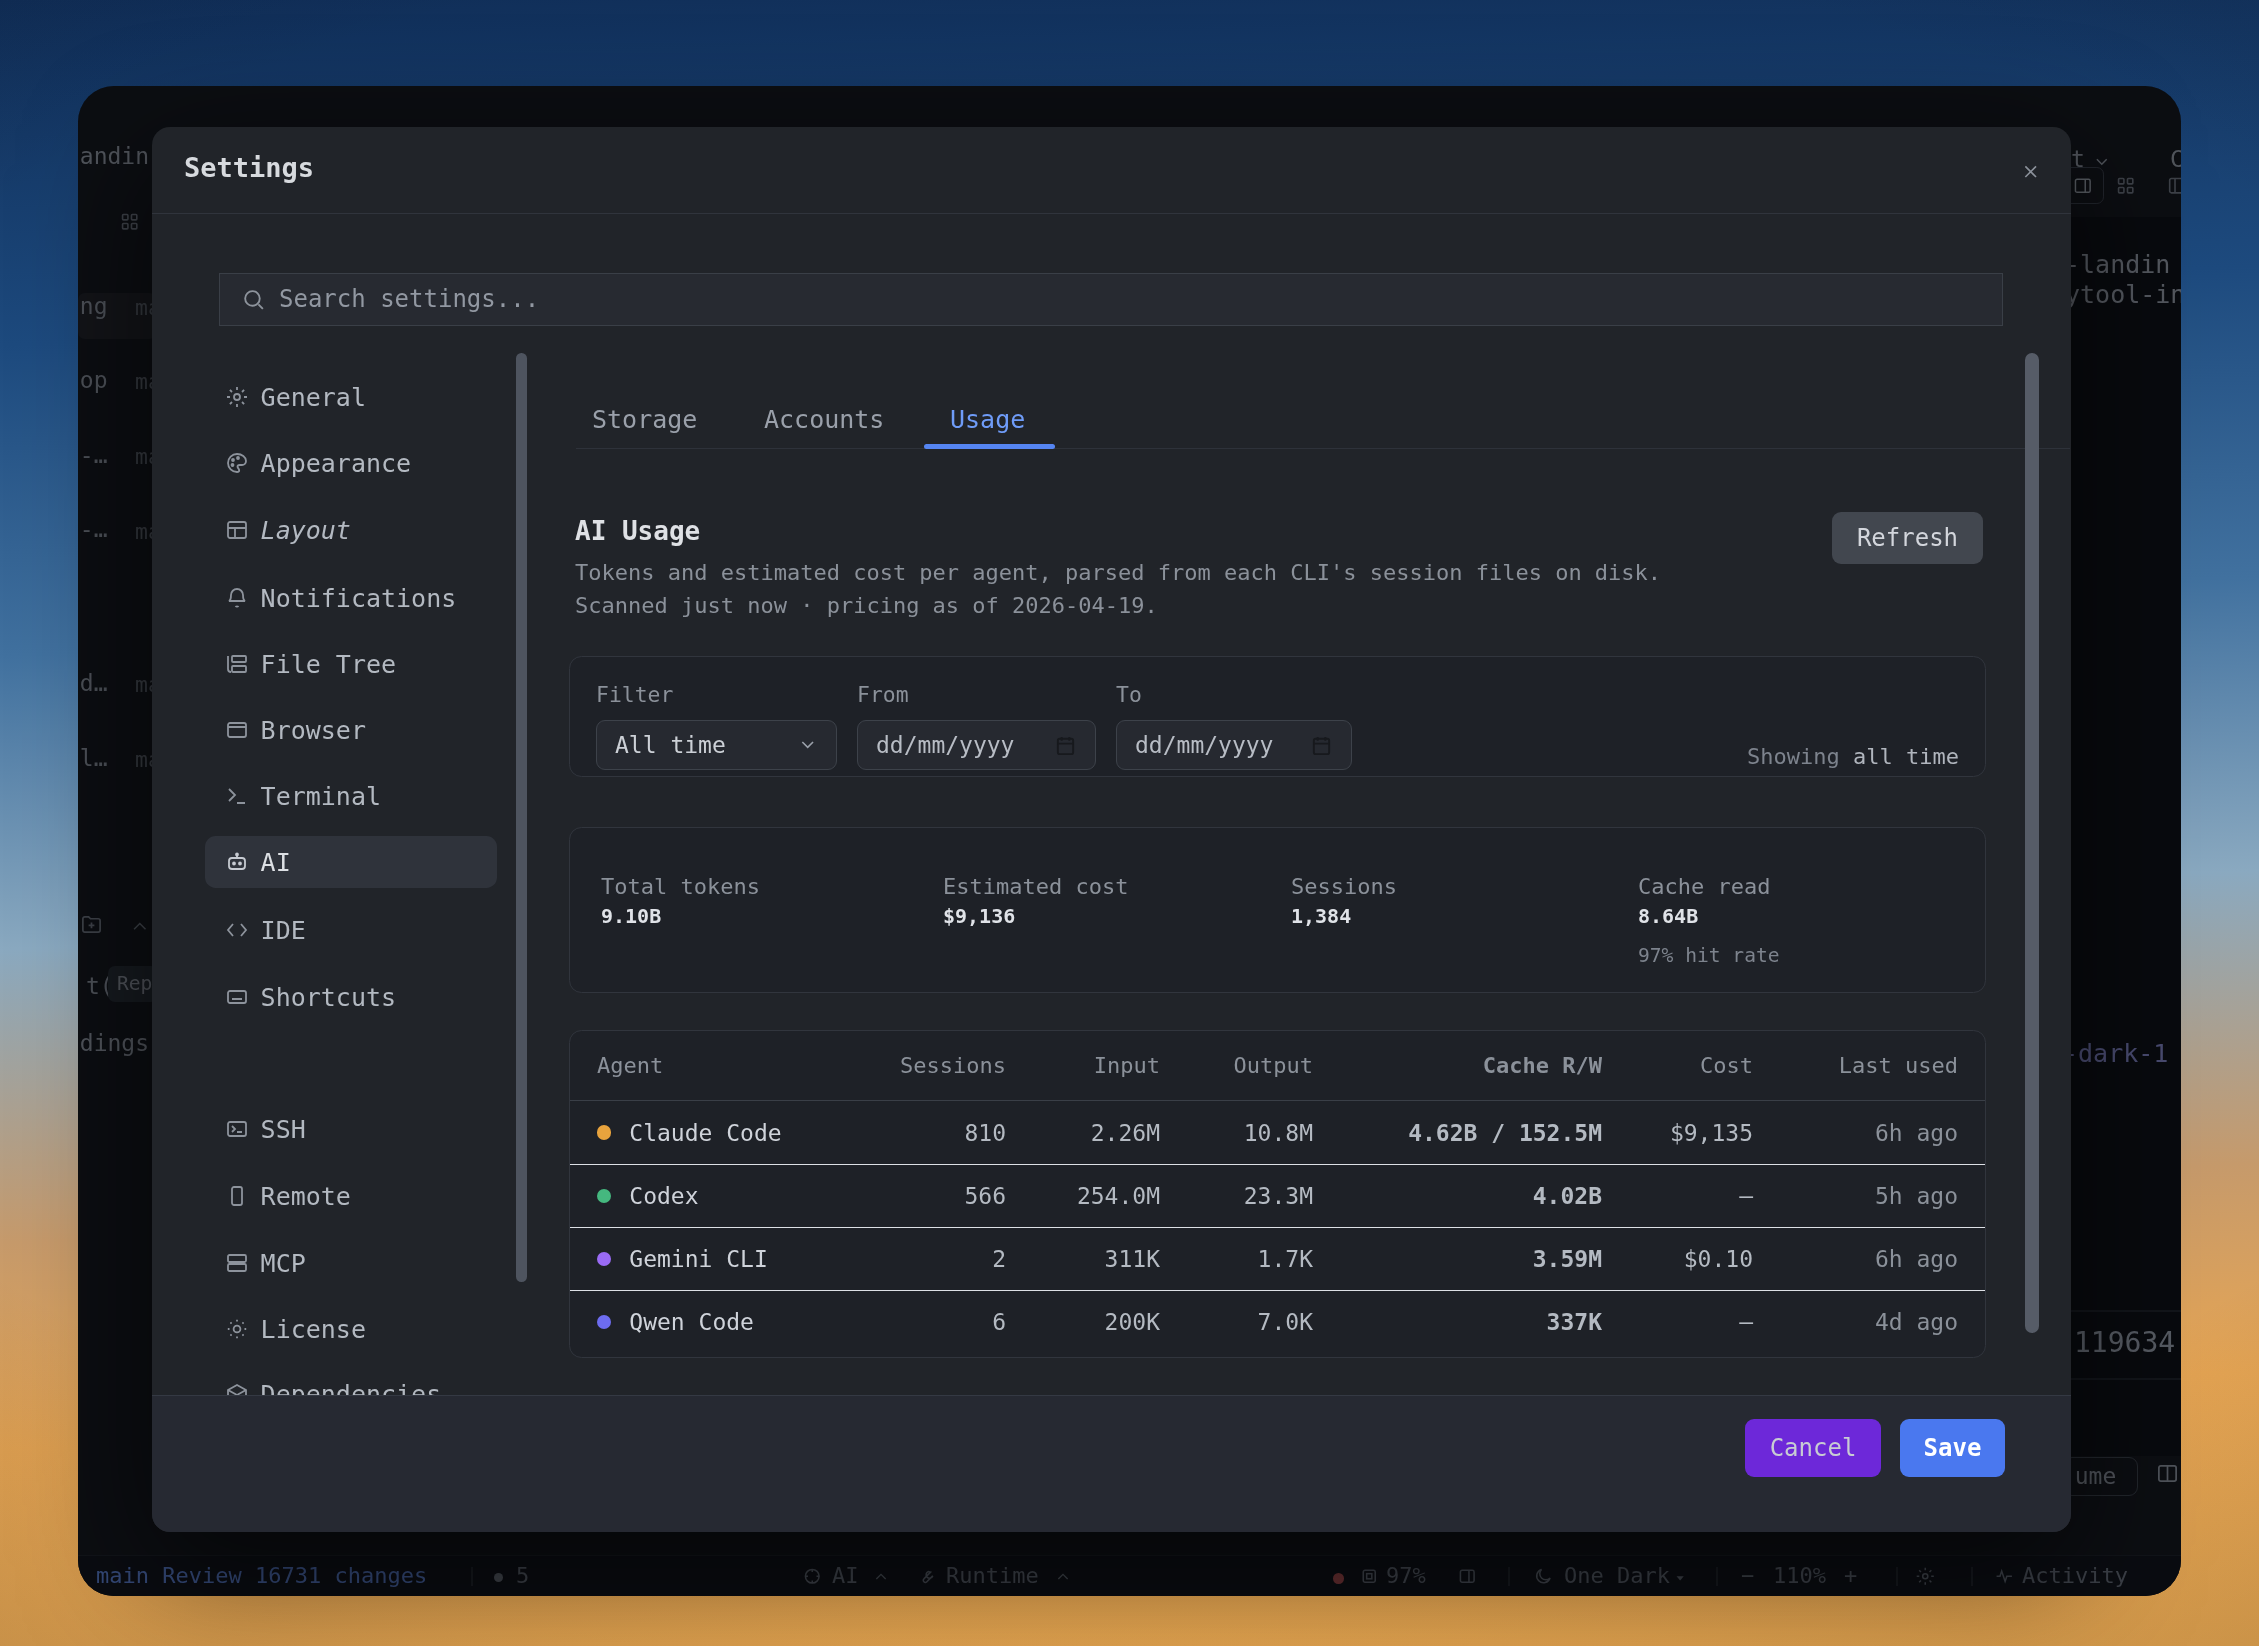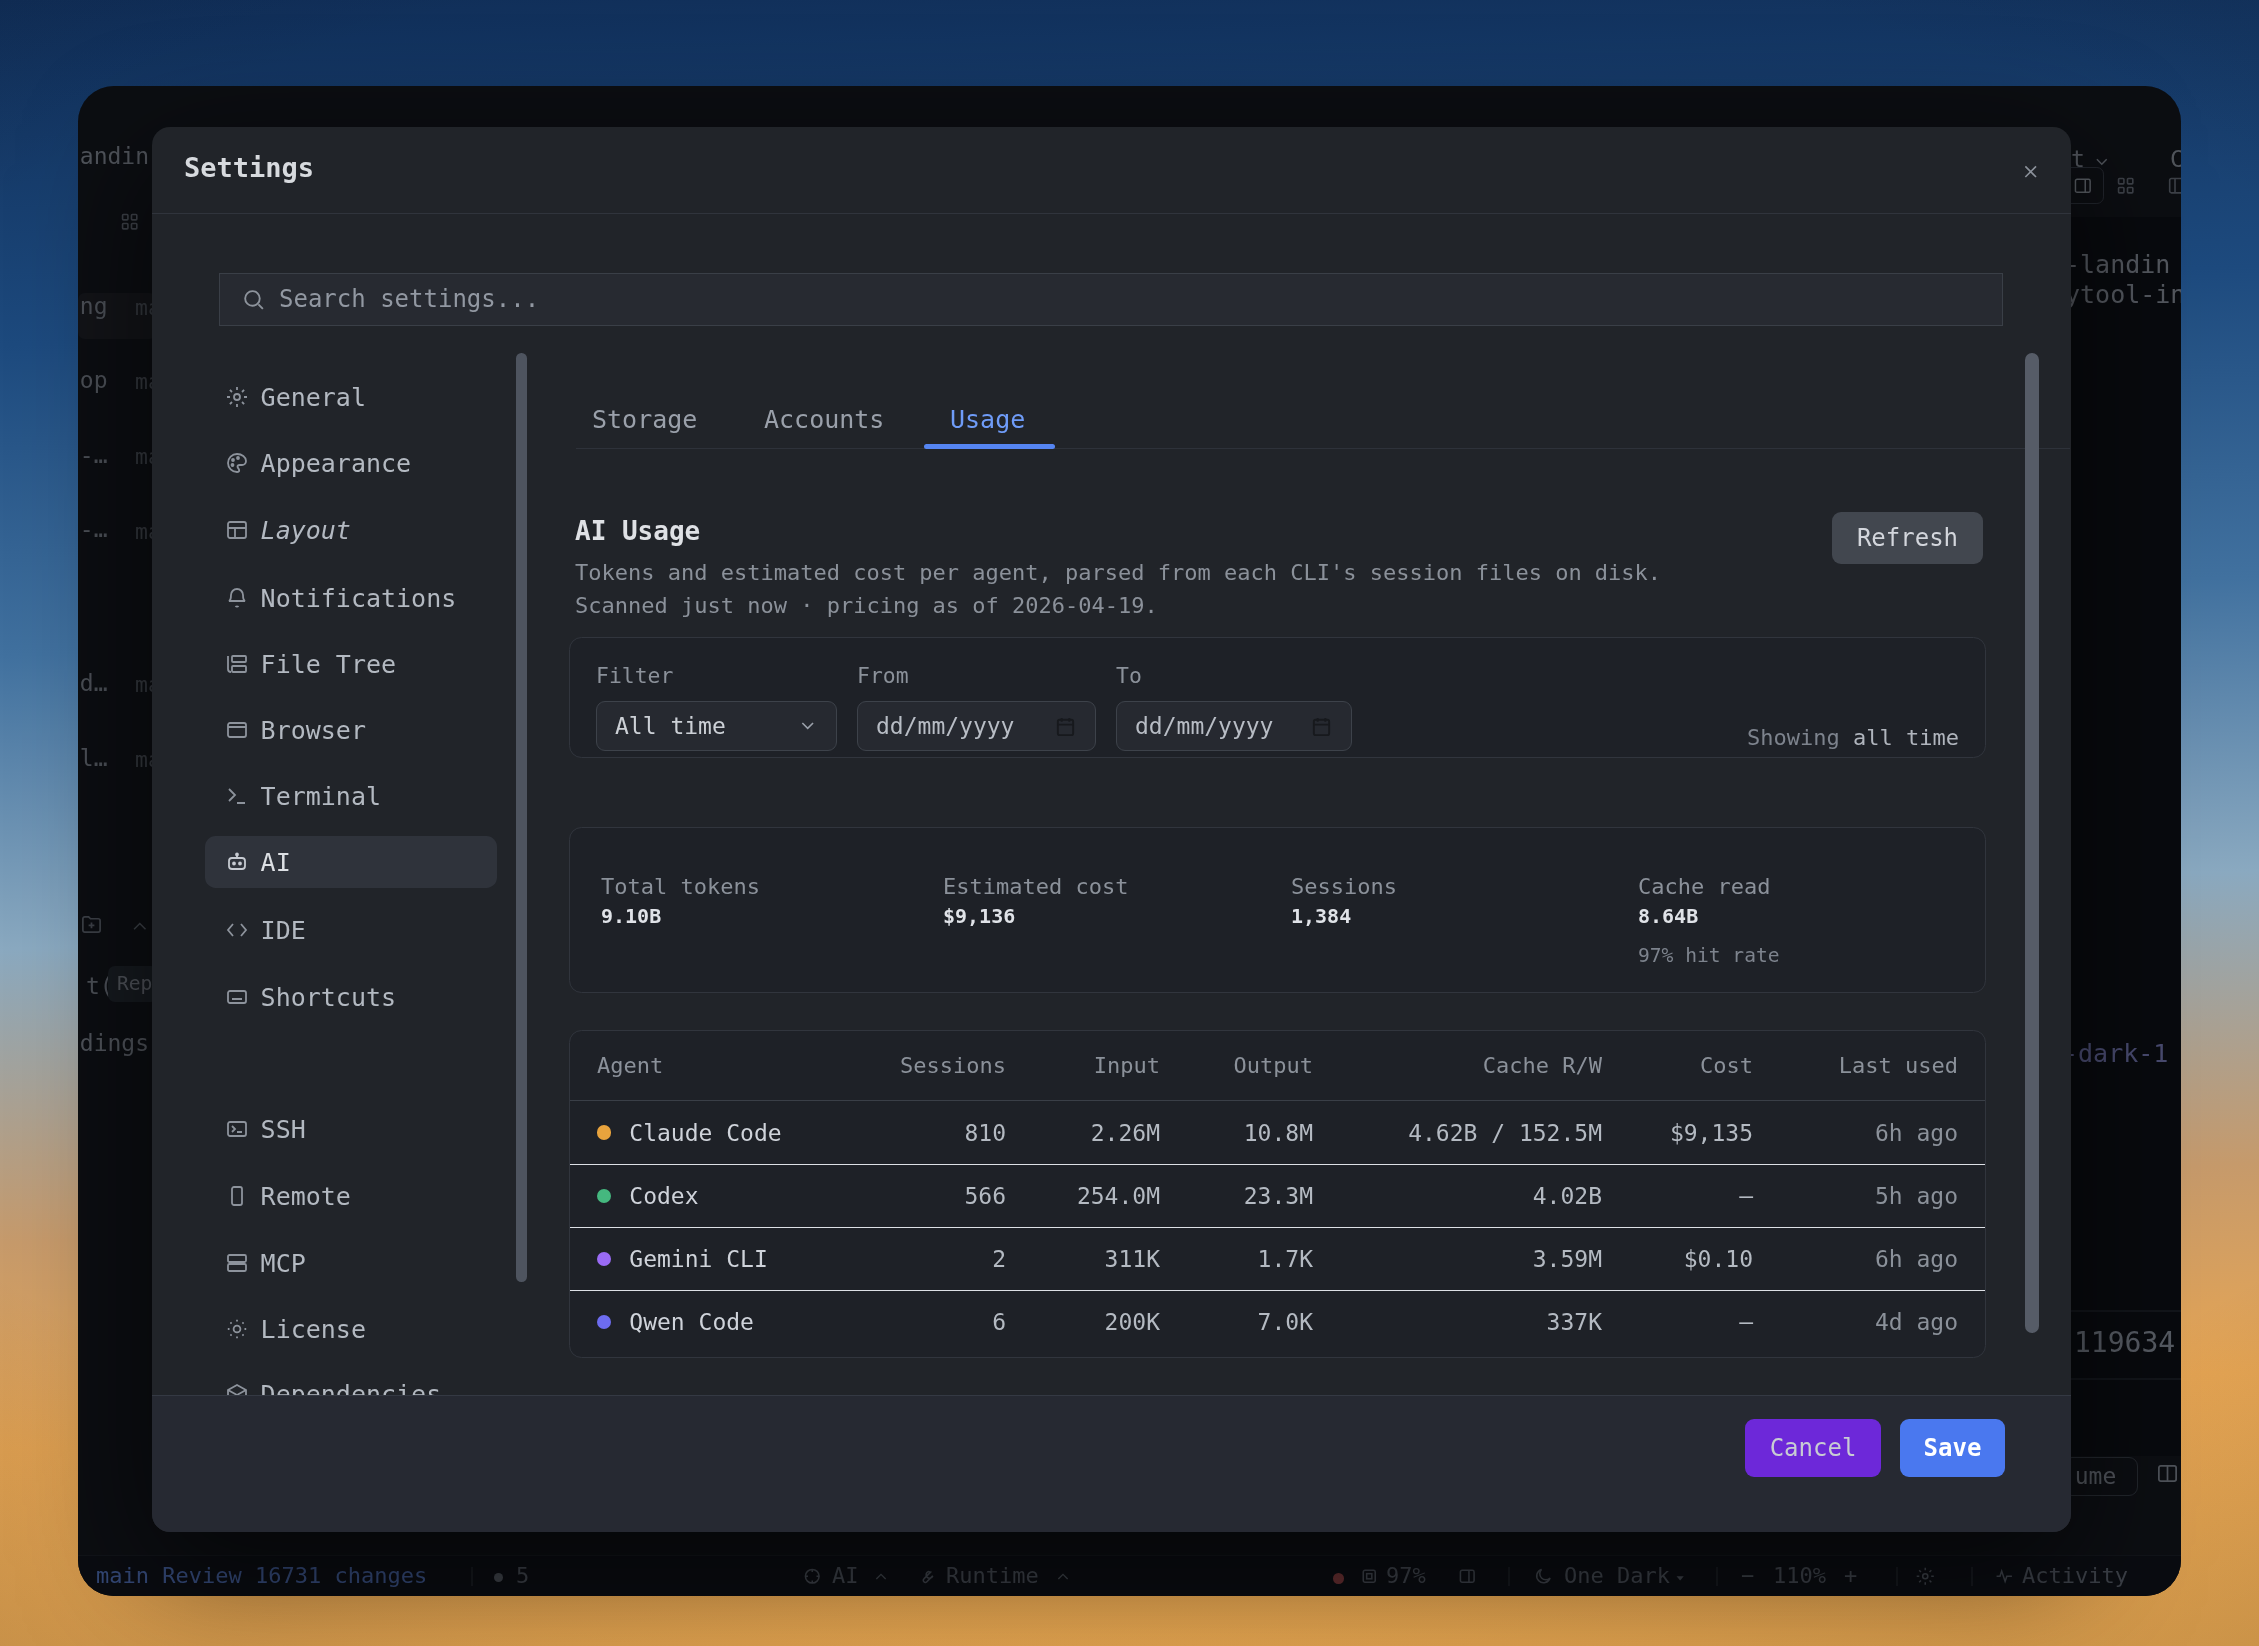--- a/index.html
+++ b/index.html
@@ -92,21 +92,21 @@
 
   .thead, .trow { display:flex; align-items:center; padding:0 27px; }
   .thead { height:70px; border-bottom:0.9px solid #3a3f47; color:#8b919a; font-size:22px; }
   .trow { height:63px; font-size:23px; color:#b4bac2; }
   .trow + .trow { border-top:1.8px solid #dde0e5; }
   .c-agent { flex:1; display:flex; align-items:center; gap:18px; color:#cfd3da; }
   .dot { width:14.3px; height:14.3px; border-radius:50%; flex:none; }
   .c-sess { width:134px; text-align:right; }
   .c-in { width:154px; text-align:right; }
   .c-out { width:153px; text-align:right; }
-  .c-cache { width:289px; text-align:right; }
+  .c-cache { width:289px; text-align:right;font-weight:bold; }
   .c-cost { width:151px; text-align:right; }
   .c-last { width:205px; text-align:right; color:#8b919a; }
   .thead .c-agent { color:#8b919a; }
 
   .m-footer { position:absolute; left:0; top:1268px; width:1919px; height:137px; background:#262932;
     border-top:1.8px solid #343943; border-radius:0 0 16px 16px; }
   .cancel { position:absolute; left:1593px; top:23px; width:136px; height:58px; background:#6d28d9; color:#c8ccd3; }
   .save { position:absolute; left:1748px; top:23px; width:105px; height:58px; color:#ffffff; font-weight:bold; }
 </style>
 </head>
@@ -445,21 +445,21 @@
   <div class="tab" style="left:440px;">Storage</div>
   <div class="tab" style="left:612px;">Accounts</div>
   <div class="tab active" style="left:798px;">Usage</div>
   <div class="tab-underline"></div>
 
   <div class="h-usage">AI Usage</div>
   <div class="desc" style="top:433px;">Tokens and estimated cost per agent, parsed from each CLI's session files on disk.</div>
   <div class="desc" style="top:466px;">Scanned just now · pricing as of 2026-04-19.</div>
   <div class="btn btn-gray refresh">Refresh</div>
 
-  <div class="card" style="top:510px;height:121px;">
+  <div class="card" style="top:529px;height:121px;">
     <div class="flabel" style="left:26px;top:25px;">Filter</div>
     <div class="field" style="left:26px;width:241px;">
       <span class="grow">All time</span>
       <span class="chev">
           <svg viewBox="0 0 24 24" fill="none" stroke="currentColor" stroke-width="1.8">
             <path d="M6 9l6 6 6-6"></path>
           </svg>
         </span>
     </div>
     <div class="flabel" style="left:287px;top:25px;">From</div>

